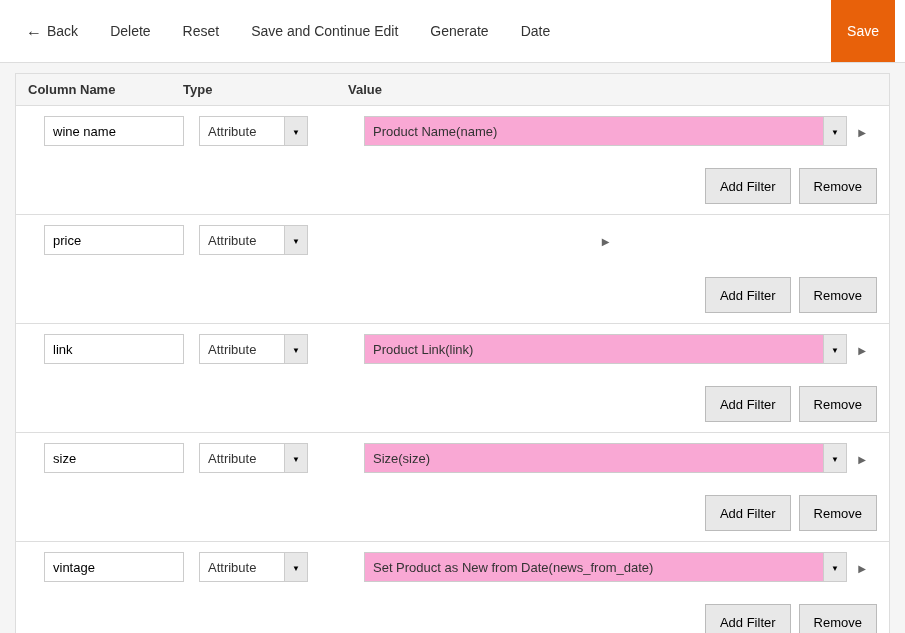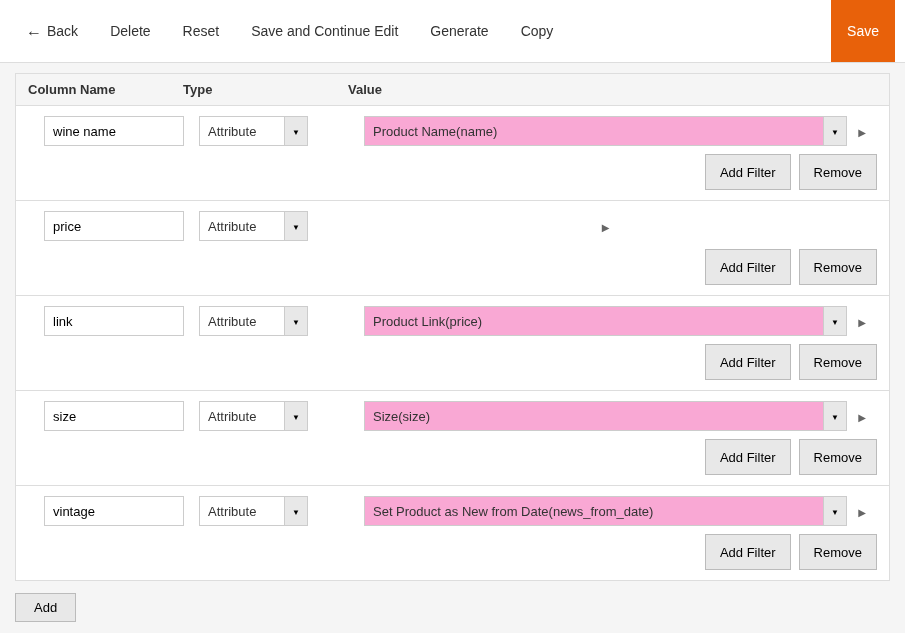--- a/index.html
+++ b/index.html
@@ -52,21 +52,21 @@
       background: #fff;
       border: 1px solid #ddd;
       border-top: none;
       padding: 10px 12px;
     }
 
     .row-main {
       display: grid;
       grid-template-columns: 155px 165px 1fr 30px;
       align-items: center;
-      margin-bottom: 8px;
+      margin-bottom: 22px;
       padding-left: 16px;
     }
 
     .row-actions {
       display: flex;
       justify-content: flex-end;
       gap: 8px;
       align-items: center;
     }
 
@@ -184,21 +184,21 @@
     <button class="toolbar-btn">
       <span>Reset</span>
     </button>
     <button class="toolbar-btn">
       <span>Save and Continue Edit</span>
     </button>
     <button class="toolbar-btn">
       <span>Generate</span>
     </button>
     <button class="toolbar-btn">
-      <span>Copy</span>
+      <span>Date</span>
     </button>
     <button class="toolbar-btn save">
       <span>Save</span>
     </button>
   </div>
 </div>
 
 <div class="main-content">
 
   <div class="table-header">
@@ -263,21 +263,21 @@
       <div>
         <input type="text" value="link" style="color: #000000;">
       </div>
       <div class="type-select-wrapper">
         <div class="type-display">Attribute</div>
         <button class="dropdown-btn">
           <span class="chevron-down"></span>
         </button>
       </div>
       <div class="value-select-wrapper">
-        <div class="value-display">Product Link(price)</div>
+        <div class="value-display">Product Link(link)</div>
         <button class="value-dropdown-btn">
           <span class="chevron-down"></span>
         </button>
       </div>
       <button class="expand-btn">
         <span class="chevron-right"></span>
       </button>
     </div>
     <div class="row-actions">
       <button class="action-btn">Add Filter</button>

